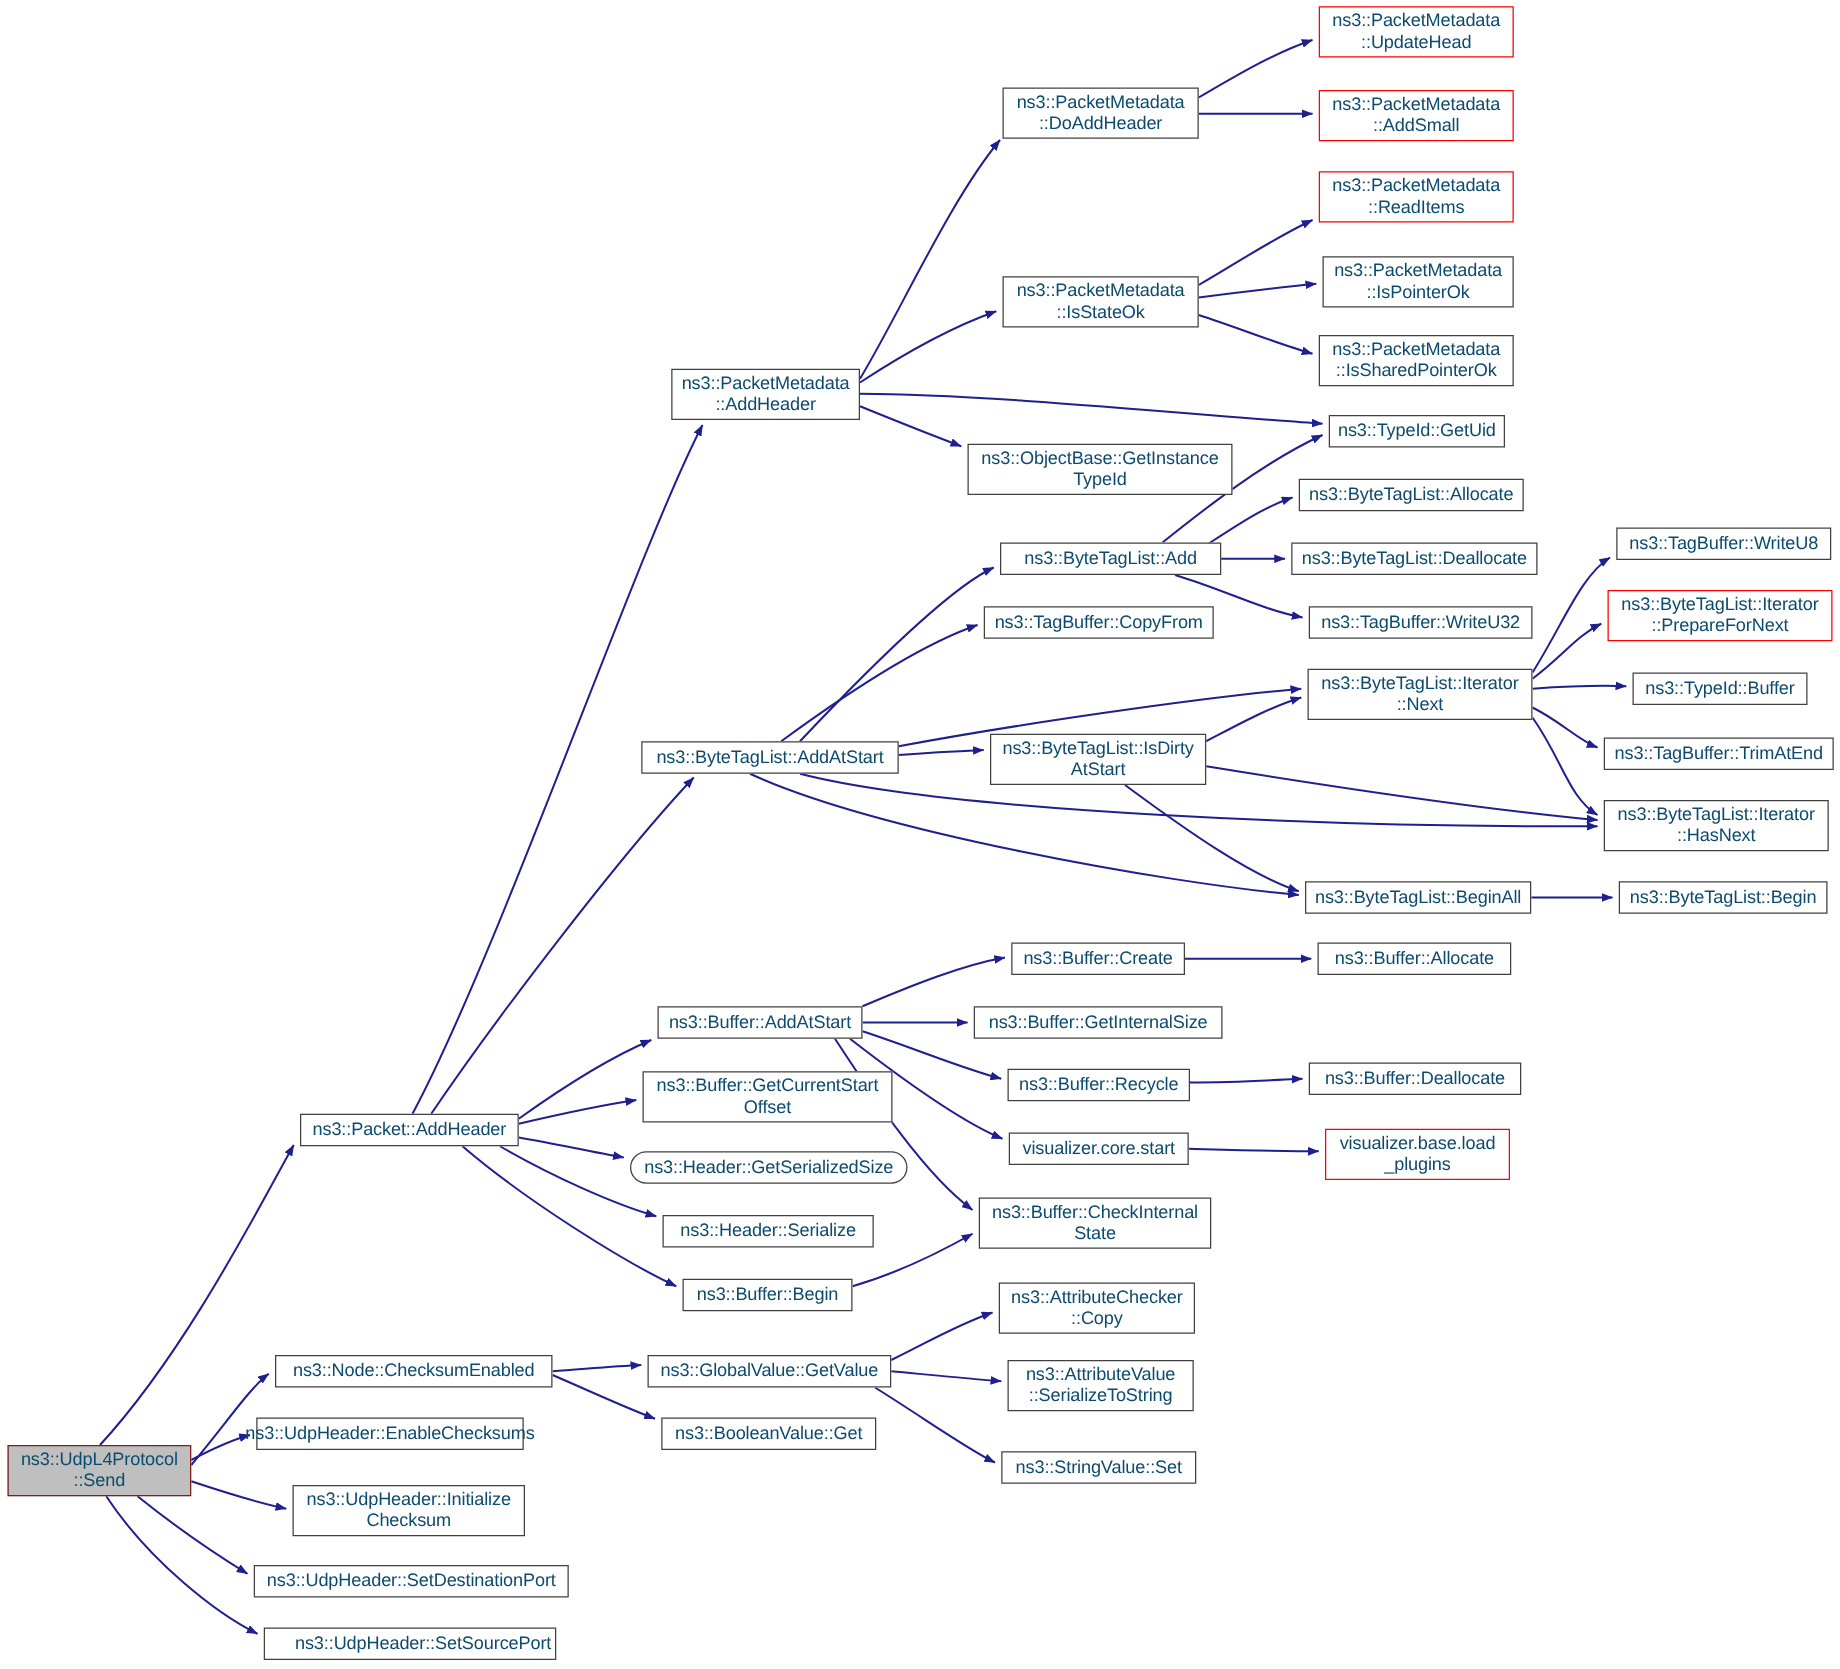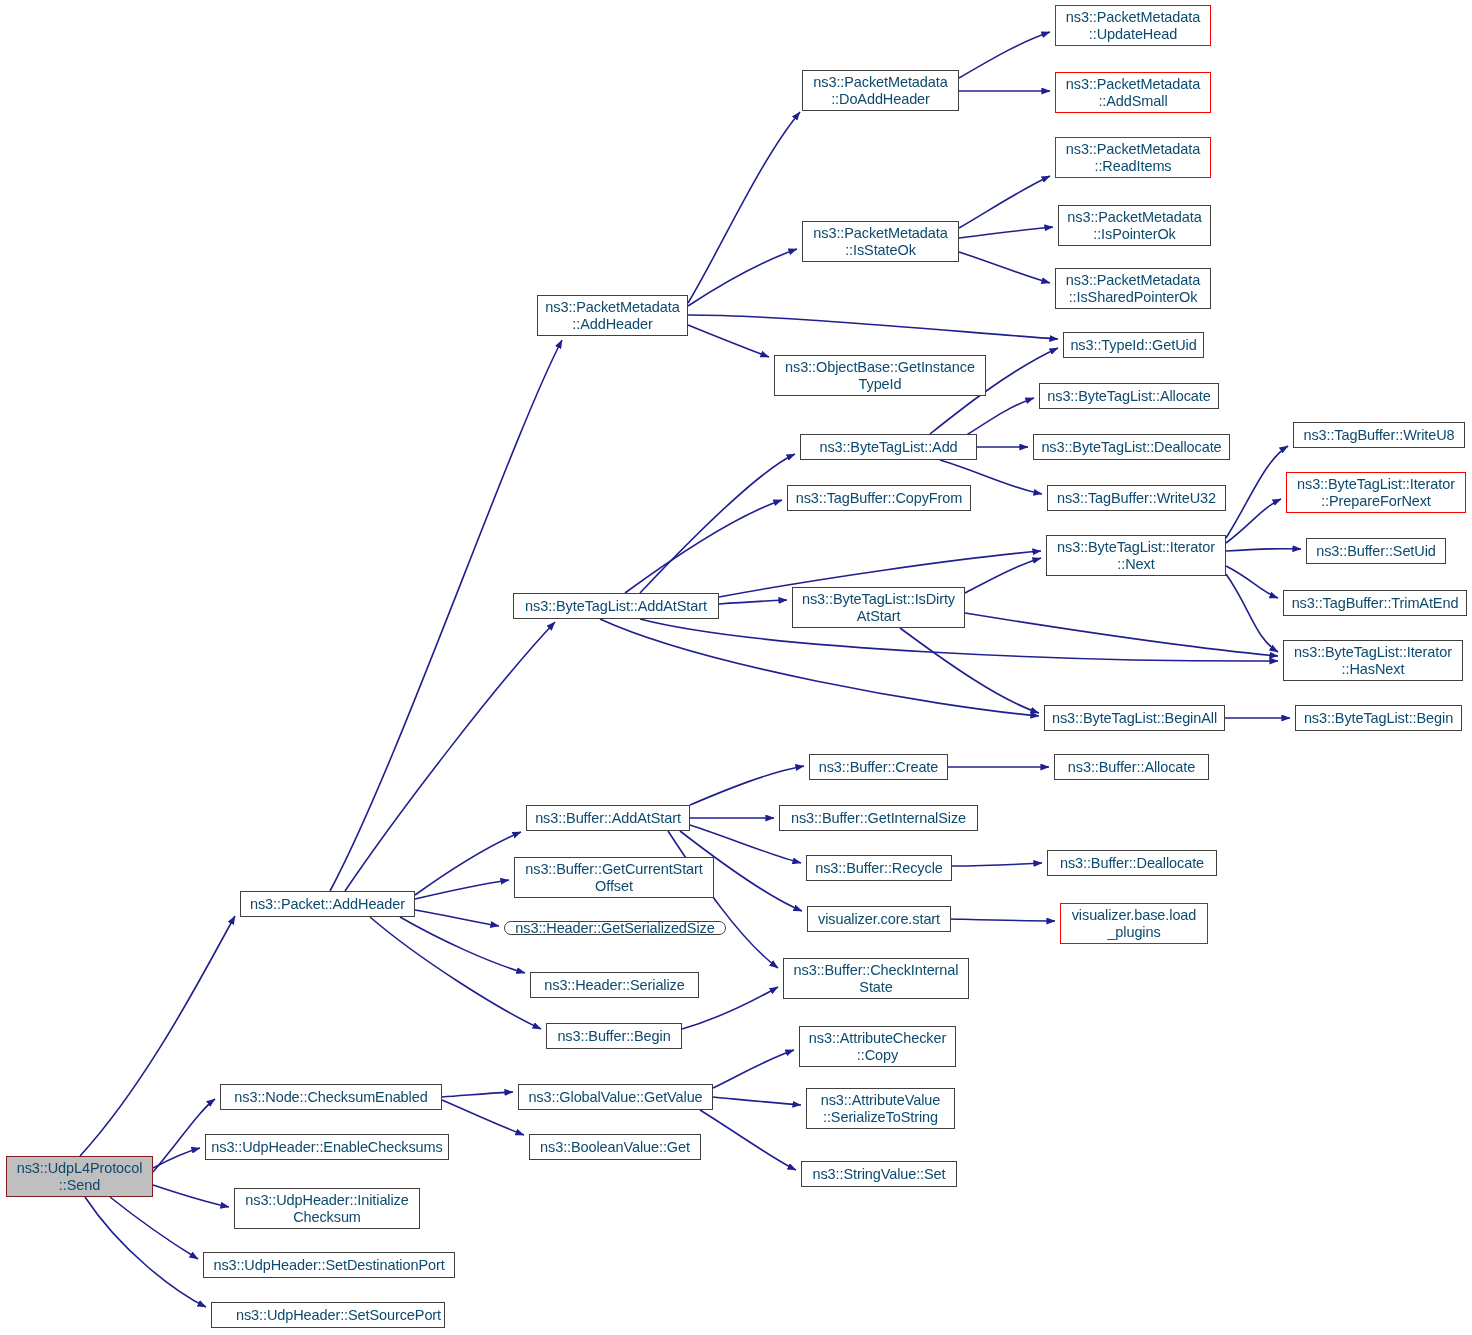--- a/index.html
+++ b/index.html
@@ -114,32 +114,32 @@
         <path d="M 713,1088 C 740,1075 765,1060 794,1050" fill="none" stroke="#1f1f8f" stroke-width="1.6" marker-end="url(#arrow)"></path>
         <path d="M 713,1097 C 745,1100 775,1103 801,1105" fill="none" stroke="#1f1f8f" stroke-width="1.6" marker-end="url(#arrow)"></path>
         <path d="M 700,1110 C 740,1135 775,1160 796,1170" fill="none" stroke="#1f1f8f" stroke-width="1.6" marker-end="url(#arrow)"></path>
       </g>
   </svg>
   <div id="node-layer">
       <div class="node root" style="left: 6px; top: 1156px; width: 147px; height: 41px;">ns3::UdpL4Protocol
 ::Send</div>
       <div class="node" style="left: 240px; top: 891px; width: 175px; height: 26px;">ns3::Packet::AddHeader</div>
       <div class="node" style="left: 220px; top: 1084px; width: 222px; height: 26px;">ns3::Node::ChecksumEnabled</div>
-      <div class="node" style="left: 205px; top: 1134px; width: 244px; height: 26px;">ns3::UdpHeader::EnableChecksums</div>
+      <div class="node" style="left: 205px; top: 1134px; width: 214px; height: 26px;">ns3::UdpHeader::EnableChecksums</div>
       <div class="node" style="left: 234px; top: 1188px; width: 186px; height: 41px;">ns3::UdpHeader::Initialize
 Checksum</div>
       <div class="node" style="left: 203px; top: 1252px; width: 252px; height: 26px;">ns3::UdpHeader::SetDestinationPort</div>
       <div class="node" style="left: 211px; top: 1302px; width: 234px; height: 26px; padding-left: 24px;">ns3::UdpHeader::SetSourcePort</div>
       <div class="node" style="left: 537px; top: 295px; width: 151px; height: 41px;">ns3::PacketMetadata
 ::AddHeader</div>
       <div class="node" style="left: 513px; top: 593px; width: 206px; height: 26px;">ns3::ByteTagList::AddAtStart</div>
       <div class="node" style="left: 526px; top: 805px; width: 164px; height: 26px;">ns3::Buffer::AddAtStart</div>
       <div class="node" style="left: 514px; top: 857px; width: 200px; height: 41px;">ns3::Buffer::GetCurrentStart
 Offset</div>
-      <div class="node" style="left: 504px; top: 921px; width: 222px; height: 14px; border-radius: 13px;">ns3::Header::GetSerializedSize</div>
+      <div class="node" style="left: 504px; top: 921px; width: 222px; height: 26px; border-radius: 13px;">ns3::Header::GetSerializedSize</div>
       <div class="node" style="left: 530px; top: 972px; width: 169px; height: 26px;">ns3::Header::Serialize</div>
       <div class="node" style="left: 546px; top: 1023px; width: 136px; height: 26px;">ns3::Buffer::Begin</div>
       <div class="node" style="left: 518px; top: 1084px; width: 195px; height: 26px;">ns3::GlobalValue::GetValue</div>
       <div class="node" style="left: 529px; top: 1134px; width: 172px; height: 26px;">ns3::BooleanValue::Get</div>
       <div class="node" style="left: 802px; top: 70px; width: 157px; height: 41px;">ns3::PacketMetadata
 ::DoAddHeader</div>
       <div class="node" style="left: 802px; top: 221px; width: 157px; height: 41px;">ns3::PacketMetadata
 ::IsStateOk</div>
       <div class="node" style="left: 774px; top: 355px; width: 212px; height: 41px;">ns3::ObjectBase::GetInstance
 TypeId</div>
@@ -175,19 +175,19 @@
       <div class="node" style="left: 1046px; top: 535px; width: 180px; height: 41px;">ns3::ByteTagList::Iterator
 ::Next</div>
       <div class="node" style="left: 1044px; top: 705px; width: 181px; height: 26px;">ns3::ByteTagList::BeginAll</div>
       <div class="node" style="left: 1054px; top: 754px; width: 155px; height: 26px;">ns3::Buffer::Allocate</div>
       <div class="node" style="left: 1047px; top: 850px; width: 170px; height: 26px;">ns3::Buffer::Deallocate</div>
       <div class="node red" style="left: 1060px; top: 903px; width: 148px; height: 41px;">visualizer.base.load
 _plugins</div>
       <div class="node" style="left: 1293px; top: 422px; width: 172px; height: 26px;">ns3::TagBuffer::WriteU8</div>
       <div class="node red" style="left: 1286px; top: 472px; width: 180px; height: 41px;">ns3::ByteTagList::Iterator
 ::PrepareForNext</div>
-      <div class="node" style="left: 1306px; top: 538px; width: 140px; height: 26px;">ns3::Buffer::SetUid</div>
+      <div class="node" style="left: 1306px; top: 538px; width: 140px; height: 26px;">ns3::TypeId::Buffer</div>
       <div class="node" style="left: 1283px; top: 590px; width: 184px; height: 26px;">ns3::TagBuffer::TrimAtEnd</div>
       <div class="node" style="left: 1283px; top: 640px; width: 180px; height: 41px;">ns3::ByteTagList::Iterator
 ::HasNext</div>
       <div class="node" style="left: 1295px; top: 705px; width: 167px; height: 26px;">ns3::ByteTagList::Begin</div>
     </div>
 </div>
 
 </body></html>

